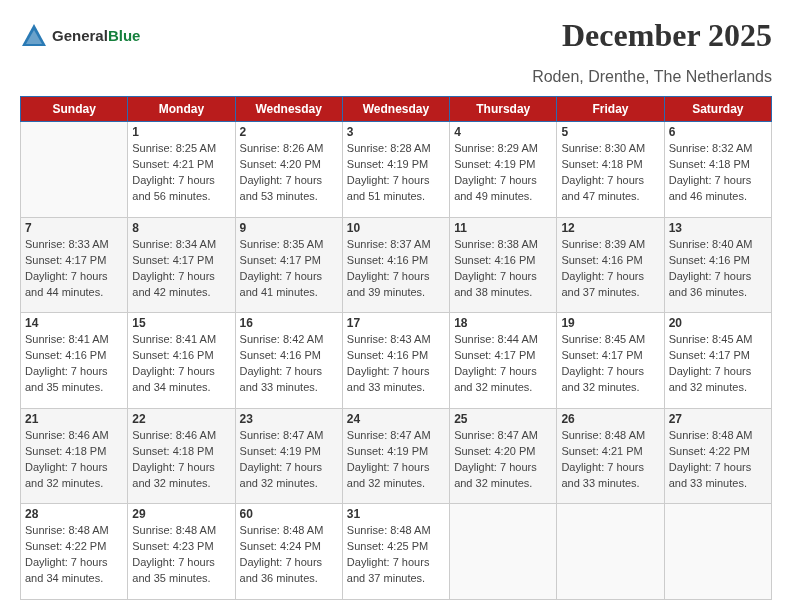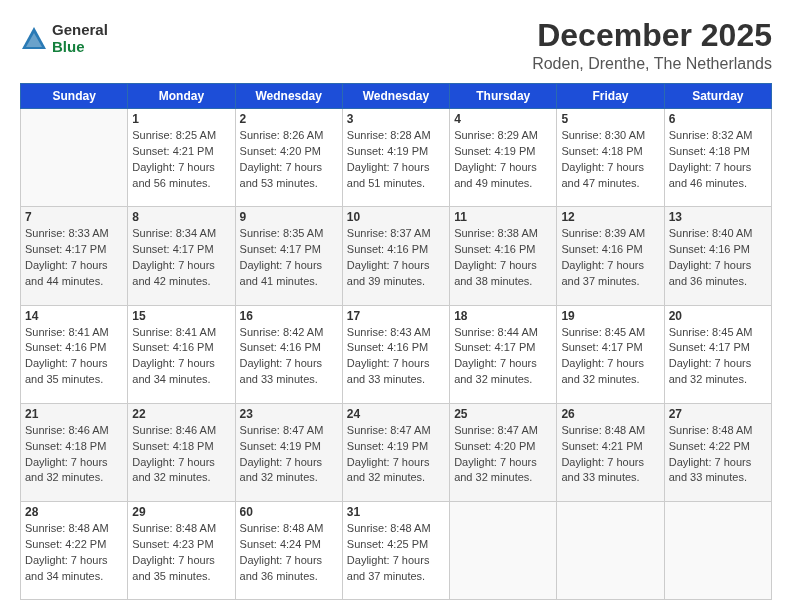--- a/index.html
+++ b/index.html
@@ -23,21 +23,20 @@
       justify-content: space-between;
       margin-bottom: 10px;
     }
     .logo {
       display: flex;
       align-items: center;
       margin-top: 4px;
     }
     .logo-text {
       display: flex;
-      flex-direction: column;
       line-height: 1.1;
     }
     .logo-general {
       font-size: 15px;
       font-weight: bold;
       color: #333;
     }
     .logo-blue {
       font-size: 15px;
       font-weight: bold;
@@ -49,35 +48,36 @@
       margin-right: 4px;
     }
     .title-block {
       text-align: right;
     }
     .month-title {
       font-size: 32px;
       font-weight: bold;
       color: #333;
       line-height: 1.1;
+      font-family: Liberation Serif, serif;
     }
     .location-title {
       font-size: 16px;
       color: #555;
-      margin-top: 2px;
+      margin-top: 15px;
     }
     .calendar {
       flex: 1;
       border: 1px solid #ccc;
       border-collapse: collapse;
       width: 100%;
       table-layout: fixed;
     }
     .calendar th {
-      background: #1d4ed8;
+      background: #b91c1c;
       color: #fff;
       font-size: 12px;
       font-weight: bold;
       padding: 5px 4px;
       text-align: center;
       border: 1px solid #2a6ab0;
     }
     .calendar td {
       border: 1px solid #ccc;
       vertical-align: top;

